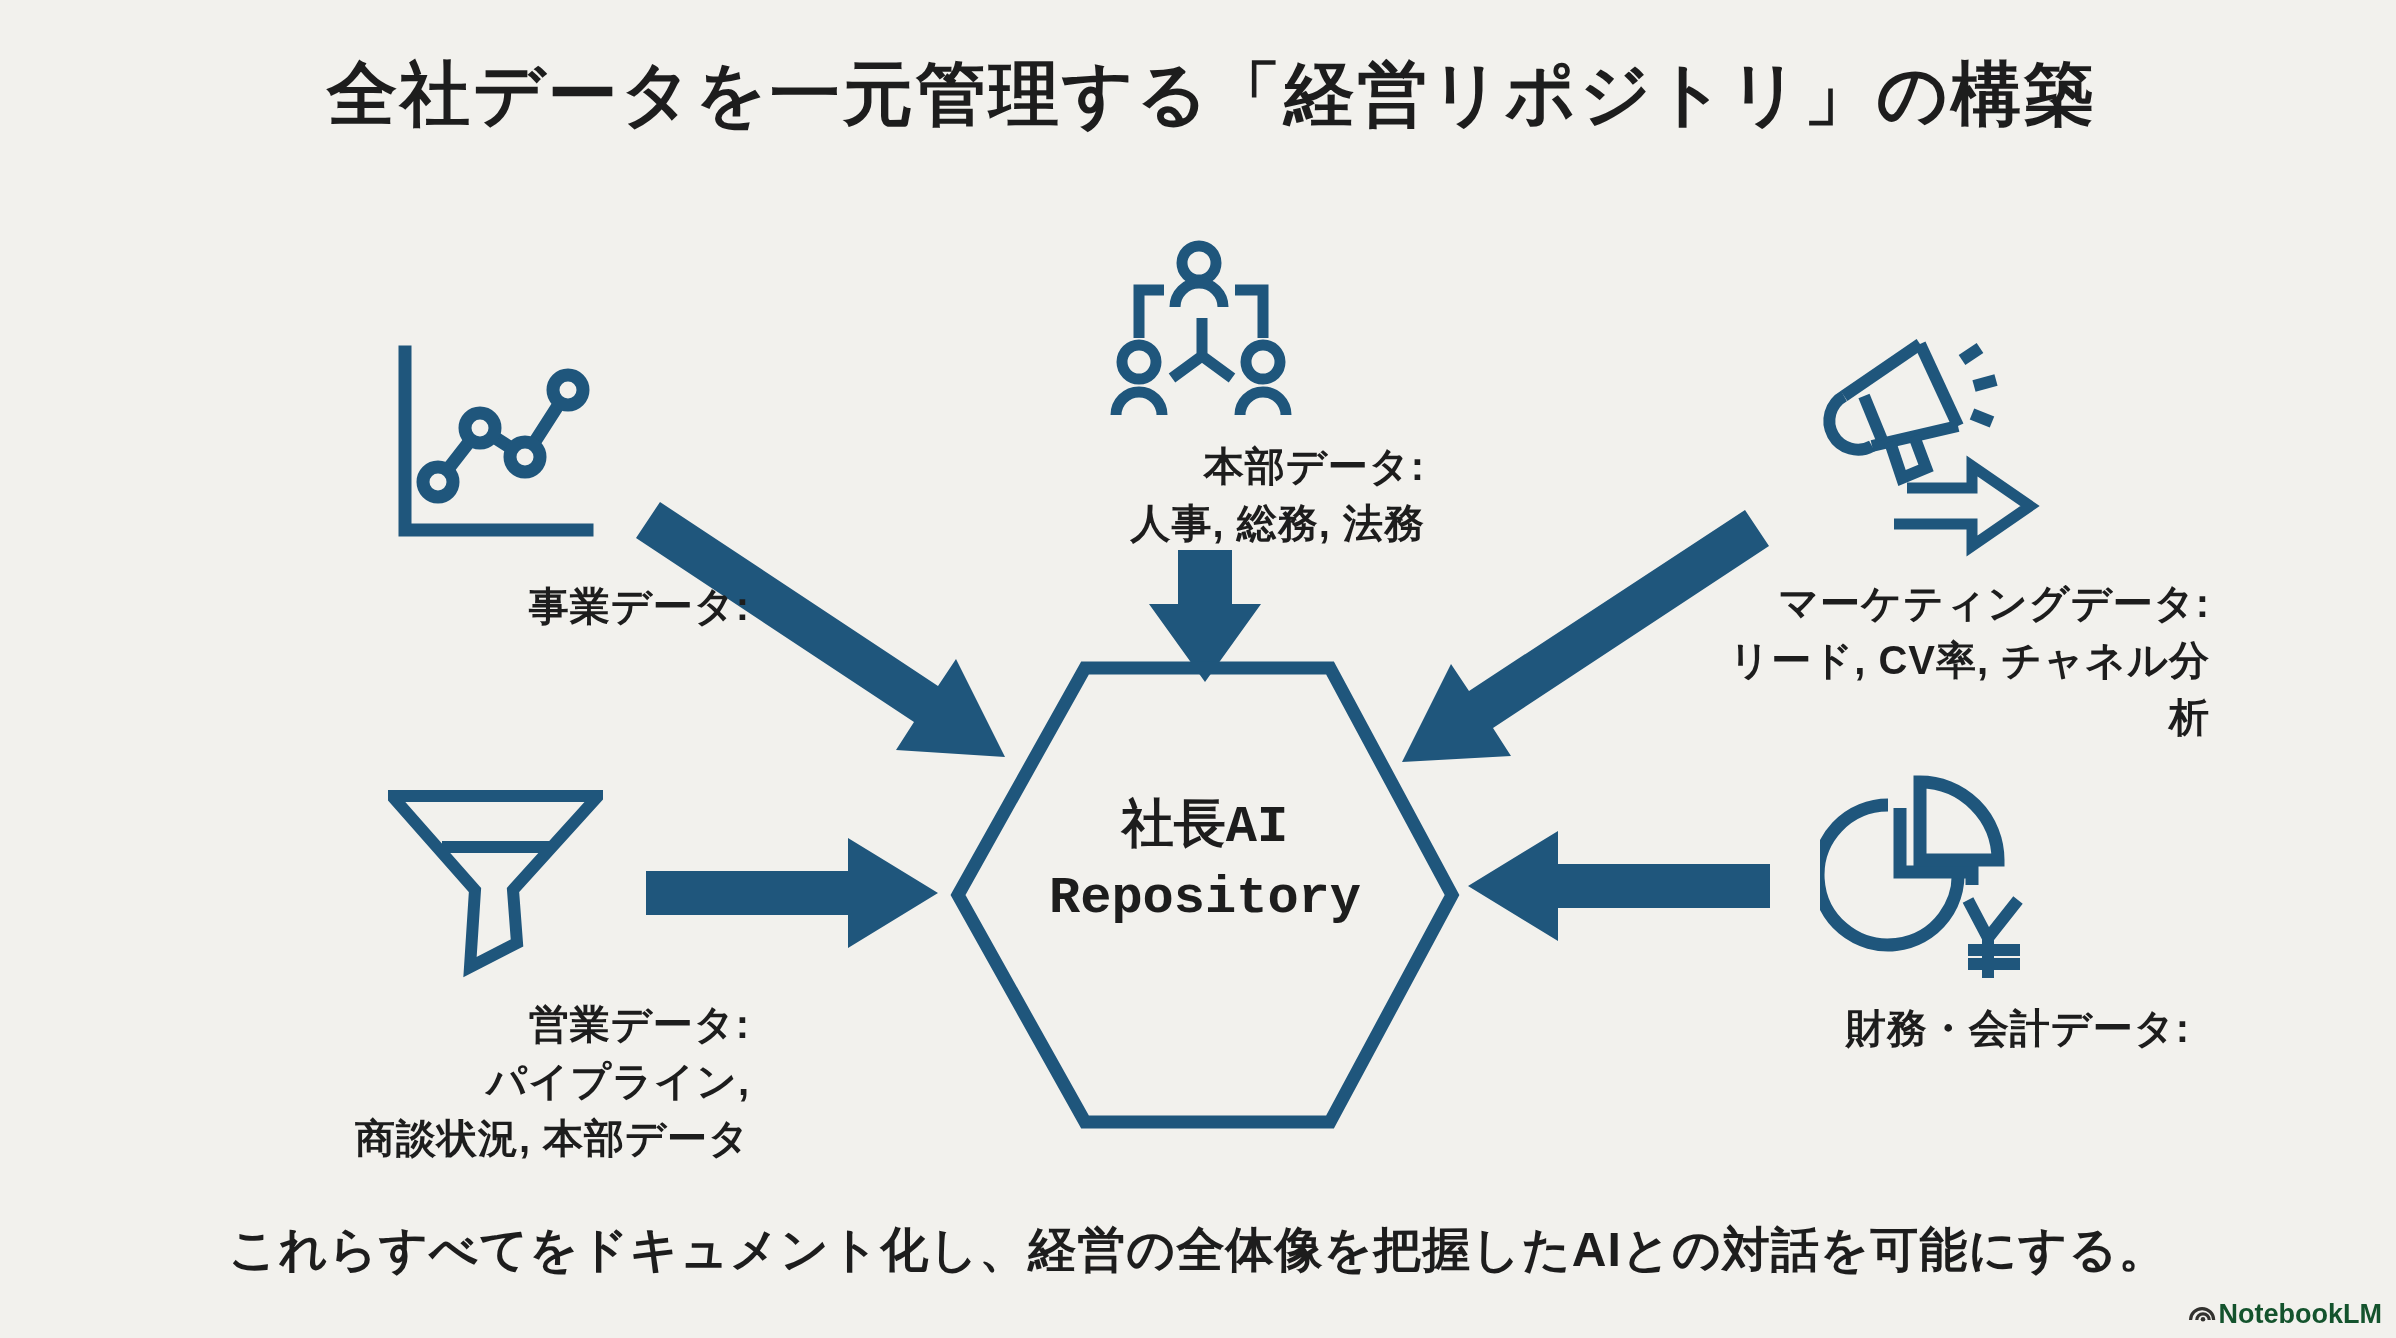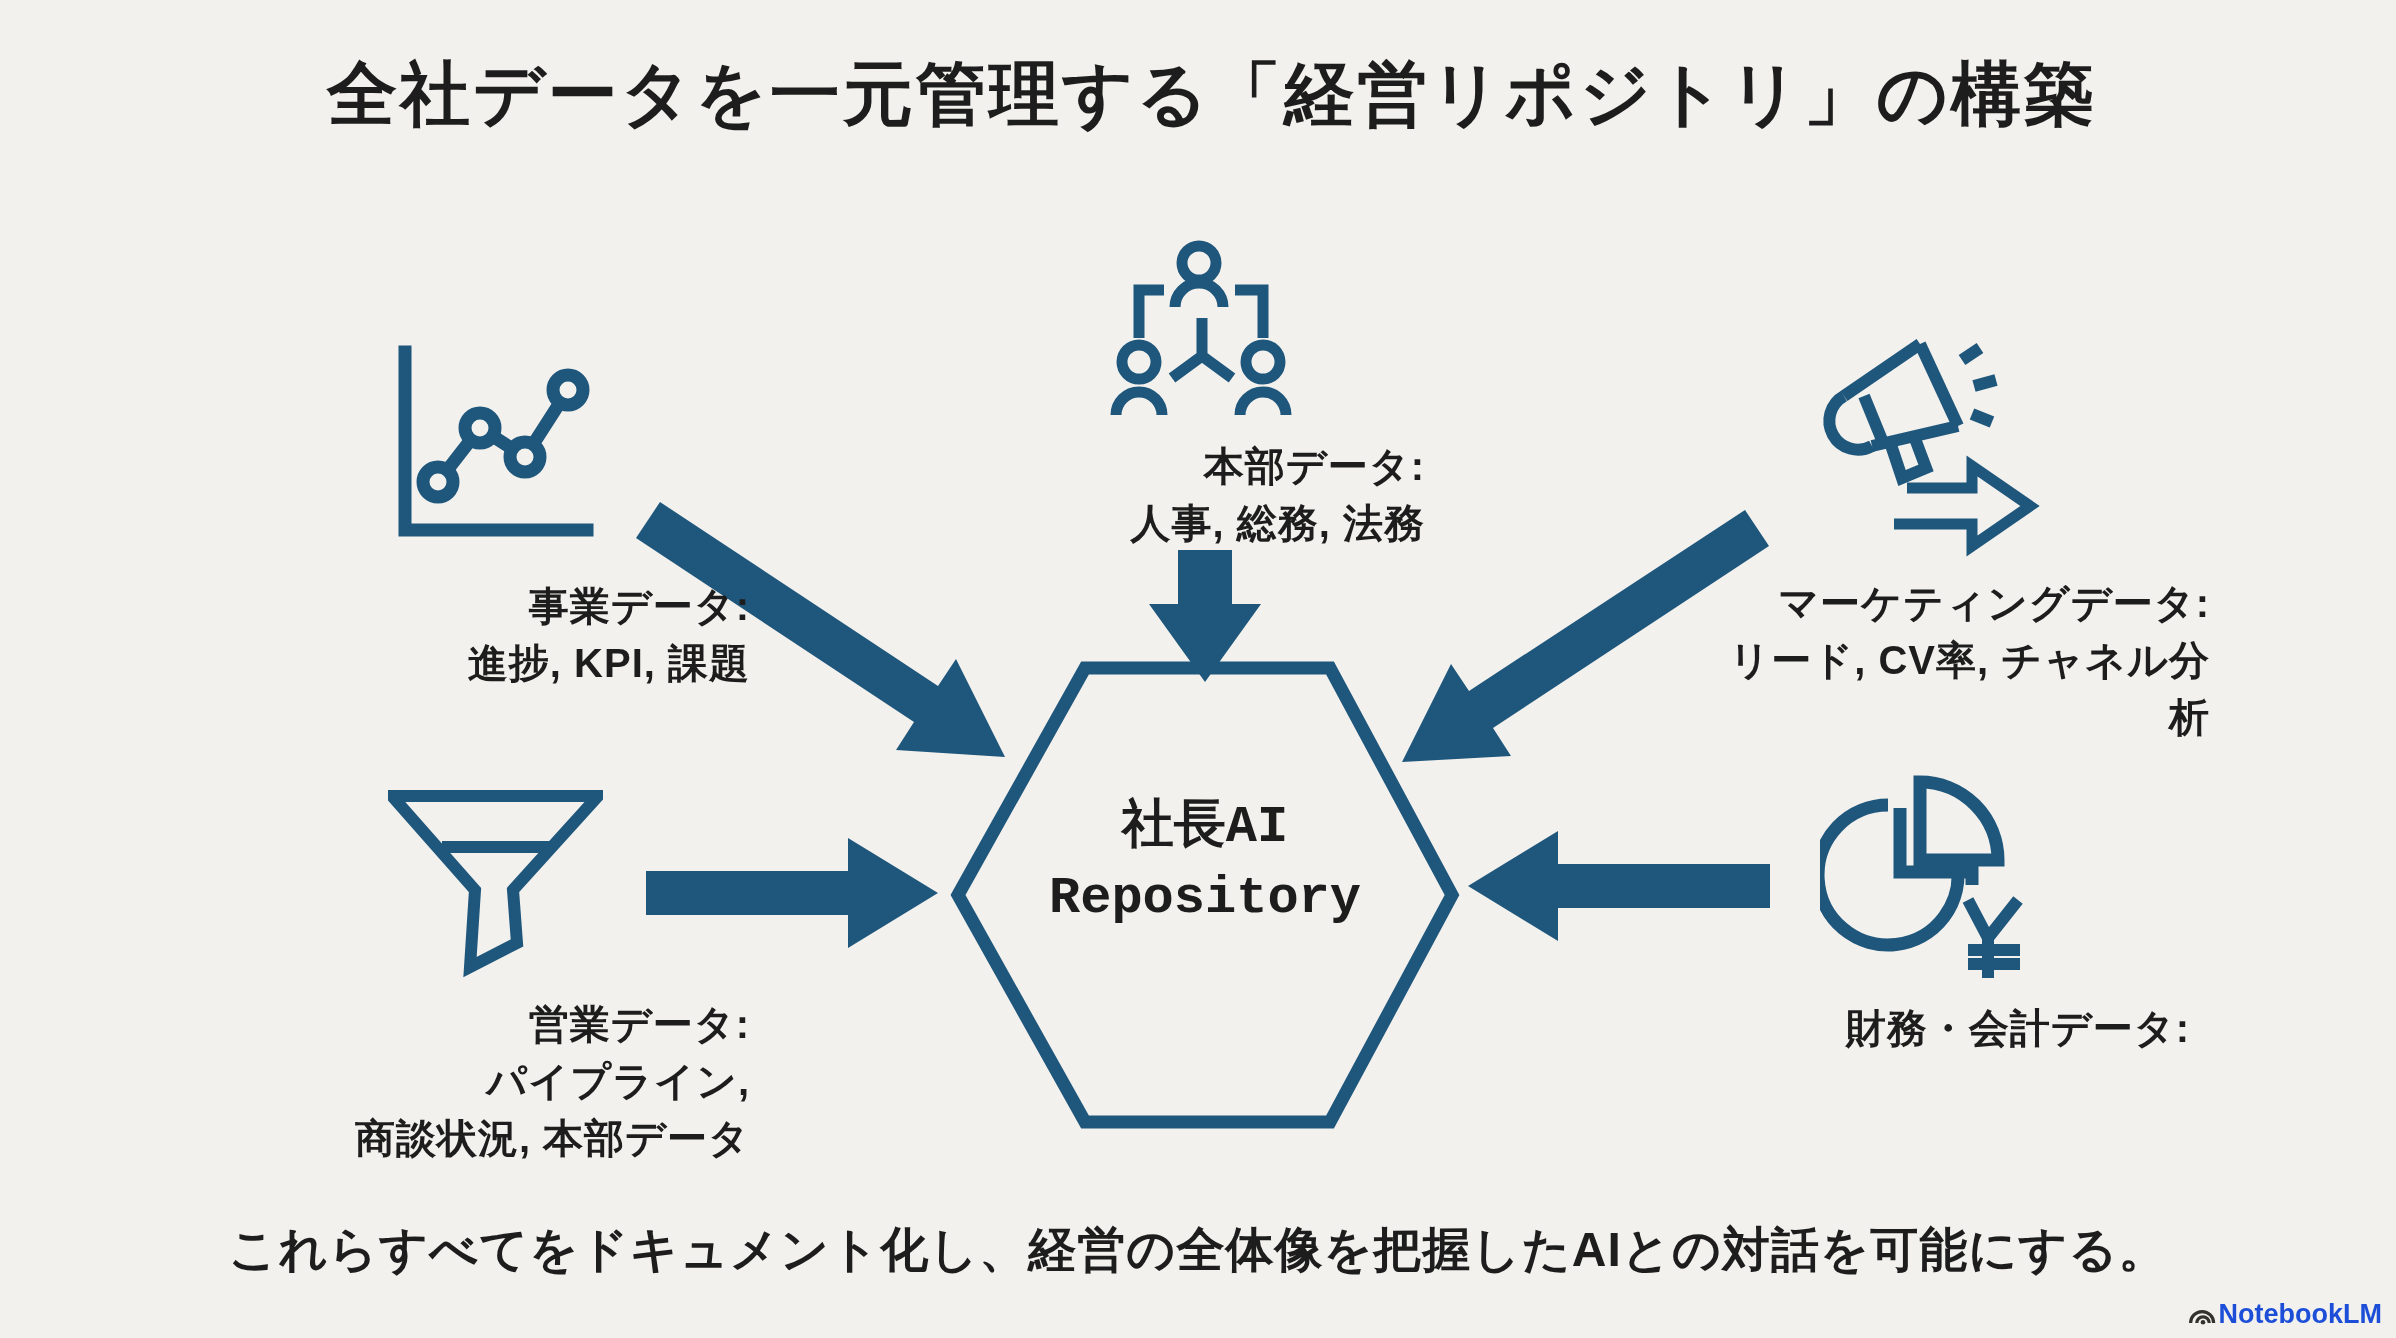--- a/index.html
+++ b/index.html
@@ -37,22 +37,22 @@
     font-size:52px;line-height:71px;font-family:Liberation Mono, monospace;
   }
   .center-label span{display:block;}
   .footer-note{
     position:absolute;left:0;right:0;top:1218px;
     text-align:center;font-size:48px;font-weight:700;
     letter-spacing:1px;color:var(--text,#161616);
   }
   .watermark{
     position:absolute;right:14px;bottom:8px;
-    display:flex;align-items:flex-end;
-    color:#1d4ed8;font-size:27px;font-weight:700;
+    display:flex;align-items:flex-start;
+    color:#14532d;font-size:27px;font-weight:700;
   }
 </style>
 </head>
 <body>
 
 <div class="stage">
 
   <div class="page-title">全社データを一元管理する「経営リポジトリ」の構築</div>
 
   <svg class="overlay" viewBox="0 0 2396 1338">
@@ -72,21 +72,20 @@
   <svg class="icon-svg" style="left:390px;top:340px;" width="220" height="205" viewBox="0 0 220 205">
     <path d="M15,12 V190 H197" class="accent-stroke nofill" stroke-width="13" stroke-linecap="square"></path>
     <polyline points="48,142 90,88 135,117 178,50" class="accent-stroke nofill" stroke-width="13"></polyline>
     <circle cx="48" cy="142" r="15" class="accent-stroke bg-fill" stroke-width="13"></circle>
     <circle cx="90" cy="88" r="15" class="accent-stroke bg-fill" stroke-width="13"></circle>
     <circle cx="135" cy="117" r="15" class="accent-stroke bg-fill" stroke-width="13"></circle>
     <circle cx="178" cy="50" r="15" class="accent-stroke bg-fill" stroke-width="13"></circle>
   </svg>
   <div class="node-label" style="left:310px;top:578px;width:440px;">
     <span>事業データ:</span>
-    <span>進捗, KPI, 課題</span>
   </div>
 
   <svg class="icon-svg" style="left:1096px;top:230px;" width="210" height="200" viewBox="0 0 210 200">
     <g class="accent-stroke nofill" stroke-width="11">
       <circle cx="103" cy="33" r="17"></circle>
       <path d="M79,77 A24,24 0 0 1 127,77"></path>
       <path d="M68,60 H43 V108"></path>
       <path d="M139,60 H167 V108"></path>
       <path d="M106,88 V126 M106,126 L76,148 M106,126 L136,148"></path>
       <circle cx="43" cy="132" r="17"></circle>

